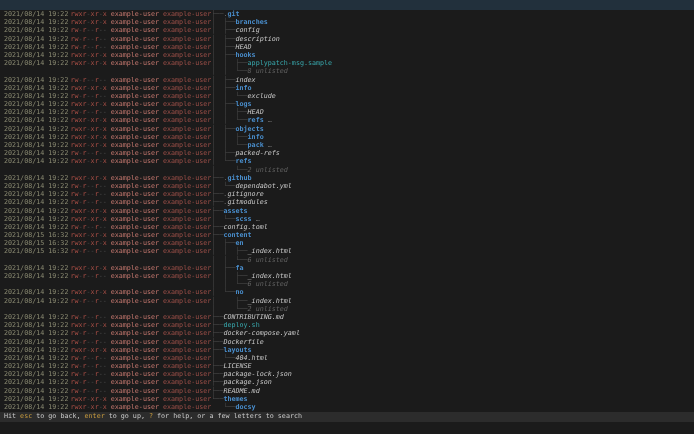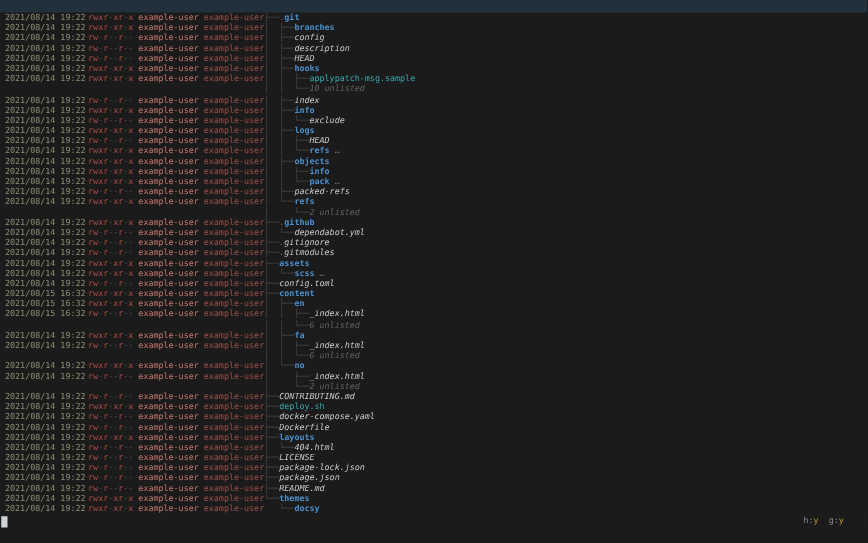--- a/index.html
+++ b/index.html
@@ -54,21 +54,21 @@
   </div>
 
   <div class="tree" id="tree">
       <div class="row"><span class="date">2021/08/14 19:22</span><span class="perm"><span class="l">r</span><span class="l">w</span><span class="l">x</span><span class="l">r</span><span class="d">-</span><span class="l">x</span><span class="l">r</span><span class="d">-</span><span class="l">x</span></span><span class="owner">example-user</span><span class="group">example-user</span><span class="pre">├──</span><span class="n-dir"><span class="dot">.</span><span>git</span></span></div>
       <div class="row"><span class="date">2021/08/14 19:22</span><span class="perm"><span class="l">r</span><span class="l">w</span><span class="l">x</span><span class="l">r</span><span class="d">-</span><span class="l">x</span><span class="l">r</span><span class="d">-</span><span class="l">x</span></span><span class="owner">example-user</span><span class="group">example-user</span><span class="pre">│  ├──</span><span class="n-dir">branches</span></div>
       <div class="row"><span class="date">2021/08/14 19:22</span><span class="perm"><span class="l">r</span><span class="l">w</span><span class="d">-</span><span class="l">r</span><span class="d">-</span><span class="d">-</span><span class="l">r</span><span class="d">-</span><span class="d">-</span></span><span class="owner">example-user</span><span class="group">example-user</span><span class="pre">│  ├──</span><span class="n-file">config</span></div>
       <div class="row"><span class="date">2021/08/14 19:22</span><span class="perm"><span class="l">r</span><span class="l">w</span><span class="d">-</span><span class="l">r</span><span class="d">-</span><span class="d">-</span><span class="l">r</span><span class="d">-</span><span class="d">-</span></span><span class="owner">example-user</span><span class="group">example-user</span><span class="pre">│  ├──</span><span class="n-file">description</span></div>
       <div class="row"><span class="date">2021/08/14 19:22</span><span class="perm"><span class="l">r</span><span class="l">w</span><span class="d">-</span><span class="l">r</span><span class="d">-</span><span class="d">-</span><span class="l">r</span><span class="d">-</span><span class="d">-</span></span><span class="owner">example-user</span><span class="group">example-user</span><span class="pre">│  ├──</span><span class="n-file">HEAD</span></div>
       <div class="row"><span class="date">2021/08/14 19:22</span><span class="perm"><span class="l">r</span><span class="l">w</span><span class="l">x</span><span class="l">r</span><span class="d">-</span><span class="l">x</span><span class="l">r</span><span class="d">-</span><span class="l">x</span></span><span class="owner">example-user</span><span class="group">example-user</span><span class="pre">│  ├──</span><span class="n-dir">hooks</span></div>
       <div class="row"><span class="date">2021/08/14 19:22</span><span class="perm"><span class="l">r</span><span class="l">w</span><span class="l">x</span><span class="l">r</span><span class="d">-</span><span class="l">x</span><span class="l">r</span><span class="d">-</span><span class="l">x</span></span><span class="owner">example-user</span><span class="group">example-user</span><span class="pre">│  │  ├──</span><span class="n-exec">applypatch-msg.sample</span></div>
-      <div class="row"><span class="date"></span><span class="perm"></span><span class="owner"></span><span class="group"></span><span class="pre">│  │  └──</span><span class="n-unlisted">10 unlisted</span></div>
+      <div class="row"><span class="date"></span><span class="perm"></span><span class="owner"></span><span class="group"></span><span class="pre">│  │  └──</span><span class="n-unlisted">8 unlisted</span></div>
       <div class="row"><span class="date">2021/08/14 19:22</span><span class="perm"><span class="l">r</span><span class="l">w</span><span class="d">-</span><span class="l">r</span><span class="d">-</span><span class="d">-</span><span class="l">r</span><span class="d">-</span><span class="d">-</span></span><span class="owner">example-user</span><span class="group">example-user</span><span class="pre">│  ├──</span><span class="n-file">index</span></div>
       <div class="row"><span class="date">2021/08/14 19:22</span><span class="perm"><span class="l">r</span><span class="l">w</span><span class="l">x</span><span class="l">r</span><span class="d">-</span><span class="l">x</span><span class="l">r</span><span class="d">-</span><span class="l">x</span></span><span class="owner">example-user</span><span class="group">example-user</span><span class="pre">│  ├──</span><span class="n-dir">info</span></div>
       <div class="row"><span class="date">2021/08/14 19:22</span><span class="perm"><span class="l">r</span><span class="l">w</span><span class="d">-</span><span class="l">r</span><span class="d">-</span><span class="d">-</span><span class="l">r</span><span class="d">-</span><span class="d">-</span></span><span class="owner">example-user</span><span class="group">example-user</span><span class="pre">│  │  └──</span><span class="n-file">exclude</span></div>
       <div class="row"><span class="date">2021/08/14 19:22</span><span class="perm"><span class="l">r</span><span class="l">w</span><span class="l">x</span><span class="l">r</span><span class="d">-</span><span class="l">x</span><span class="l">r</span><span class="d">-</span><span class="l">x</span></span><span class="owner">example-user</span><span class="group">example-user</span><span class="pre">│  ├──</span><span class="n-dir">logs</span></div>
       <div class="row"><span class="date">2021/08/14 19:22</span><span class="perm"><span class="l">r</span><span class="l">w</span><span class="d">-</span><span class="l">r</span><span class="d">-</span><span class="d">-</span><span class="l">r</span><span class="d">-</span><span class="d">-</span></span><span class="owner">example-user</span><span class="group">example-user</span><span class="pre">│  │  ├──</span><span class="n-file">HEAD</span></div>
       <div class="row"><span class="date">2021/08/14 19:22</span><span class="perm"><span class="l">r</span><span class="l">w</span><span class="l">x</span><span class="l">r</span><span class="d">-</span><span class="l">x</span><span class="l">r</span><span class="d">-</span><span class="l">x</span></span><span class="owner">example-user</span><span class="group">example-user</span><span class="pre">│  │  └──</span><span class="n-dir">refs</span><span class="trunc"> …</span></div>
       <div class="row"><span class="date">2021/08/14 19:22</span><span class="perm"><span class="l">r</span><span class="l">w</span><span class="l">x</span><span class="l">r</span><span class="d">-</span><span class="l">x</span><span class="l">r</span><span class="d">-</span><span class="l">x</span></span><span class="owner">example-user</span><span class="group">example-user</span><span class="pre">│  ├──</span><span class="n-dir">objects</span></div>
       <div class="row"><span class="date">2021/08/14 19:22</span><span class="perm"><span class="l">r</span><span class="l">w</span><span class="l">x</span><span class="l">r</span><span class="d">-</span><span class="l">x</span><span class="l">r</span><span class="d">-</span><span class="l">x</span></span><span class="owner">example-user</span><span class="group">example-user</span><span class="pre">│  │  ├──</span><span class="n-dir">info</span></div>
       <div class="row"><span class="date">2021/08/14 19:22</span><span class="perm"><span class="l">r</span><span class="l">w</span><span class="l">x</span><span class="l">r</span><span class="d">-</span><span class="l">x</span><span class="l">r</span><span class="d">-</span><span class="l">x</span></span><span class="owner">example-user</span><span class="group">example-user</span><span class="pre">│  │  └──</span><span class="n-dir">pack</span><span class="trunc"> …</span></div>
       <div class="row"><span class="date">2021/08/14 19:22</span><span class="perm"><span class="l">r</span><span class="l">w</span><span class="d">-</span><span class="l">r</span><span class="d">-</span><span class="d">-</span><span class="l">r</span><span class="d">-</span><span class="d">-</span></span><span class="owner">example-user</span><span class="group">example-user</span><span class="pre">│  ├──</span><span class="n-file">packed-refs</span></div>
@@ -98,18 +98,15 @@
       <div class="row"><span class="date">2021/08/14 19:22</span><span class="perm"><span class="l">r</span><span class="l">w</span><span class="l">x</span><span class="l">r</span><span class="d">-</span><span class="l">x</span><span class="l">r</span><span class="d">-</span><span class="l">x</span></span><span class="owner">example-user</span><span class="group">example-user</span><span class="pre">├──</span><span class="n-dir">layouts</span></div>
       <div class="row"><span class="date">2021/08/14 19:22</span><span class="perm"><span class="l">r</span><span class="l">w</span><span class="d">-</span><span class="l">r</span><span class="d">-</span><span class="d">-</span><span class="l">r</span><span class="d">-</span><span class="d">-</span></span><span class="owner">example-user</span><span class="group">example-user</span><span class="pre">│  └──</span><span class="n-file">404.html</span></div>
       <div class="row"><span class="date">2021/08/14 19:22</span><span class="perm"><span class="l">r</span><span class="l">w</span><span class="d">-</span><span class="l">r</span><span class="d">-</span><span class="d">-</span><span class="l">r</span><span class="d">-</span><span class="d">-</span></span><span class="owner">example-user</span><span class="group">example-user</span><span class="pre">├──</span><span class="n-file">LICENSE</span></div>
       <div class="row"><span class="date">2021/08/14 19:22</span><span class="perm"><span class="l">r</span><span class="l">w</span><span class="d">-</span><span class="l">r</span><span class="d">-</span><span class="d">-</span><span class="l">r</span><span class="d">-</span><span class="d">-</span></span><span class="owner">example-user</span><span class="group">example-user</span><span class="pre">├──</span><span class="n-file">package-lock.json</span></div>
       <div class="row"><span class="date">2021/08/14 19:22</span><span class="perm"><span class="l">r</span><span class="l">w</span><span class="d">-</span><span class="l">r</span><span class="d">-</span><span class="d">-</span><span class="l">r</span><span class="d">-</span><span class="d">-</span></span><span class="owner">example-user</span><span class="group">example-user</span><span class="pre">├──</span><span class="n-file">package.json</span></div>
       <div class="row"><span class="date">2021/08/14 19:22</span><span class="perm"><span class="l">r</span><span class="l">w</span><span class="d">-</span><span class="l">r</span><span class="d">-</span><span class="d">-</span><span class="l">r</span><span class="d">-</span><span class="d">-</span></span><span class="owner">example-user</span><span class="group">example-user</span><span class="pre">├──</span><span class="n-file">README.md</span></div>
       <div class="row"><span class="date">2021/08/14 19:22</span><span class="perm"><span class="l">r</span><span class="l">w</span><span class="l">x</span><span class="l">r</span><span class="d">-</span><span class="l">x</span><span class="l">r</span><span class="d">-</span><span class="l">x</span></span><span class="owner">example-user</span><span class="group">example-user</span><span class="pre">└──</span><span class="n-dir">themes</span></div>
       <div class="row"><span class="date">2021/08/14 19:22</span><span class="perm"><span class="l">r</span><span class="l">w</span><span class="l">x</span><span class="l">r</span><span class="d">-</span><span class="l">x</span><span class="l">r</span><span class="d">-</span><span class="l">x</span></span><span class="owner">example-user</span><span class="group">example-user</span><span class="pre">   └──</span><span class="n-dir">docsy</span></div>
     </div>
 
+  <div class="status-bar" id="status"><span>Hit </span><span class="key">esc</span><span> to go back, </span><span class="key">enter</span><span> to go up, </span><span class="key">?</span><span> for help, or a few letters to search</span></div>
 
-  <div class="input-row">
-    <span class="cursor"></span>
-    <span class="flags" id="flags"><span><span class="flag-label">h:</span><span class="flag-value">y</span></span><span>  </span><span><span class="flag-label">g:</span><span class="flag-value">y</span></span></span>
-  </div>
 </div>
 
 </body></html>

